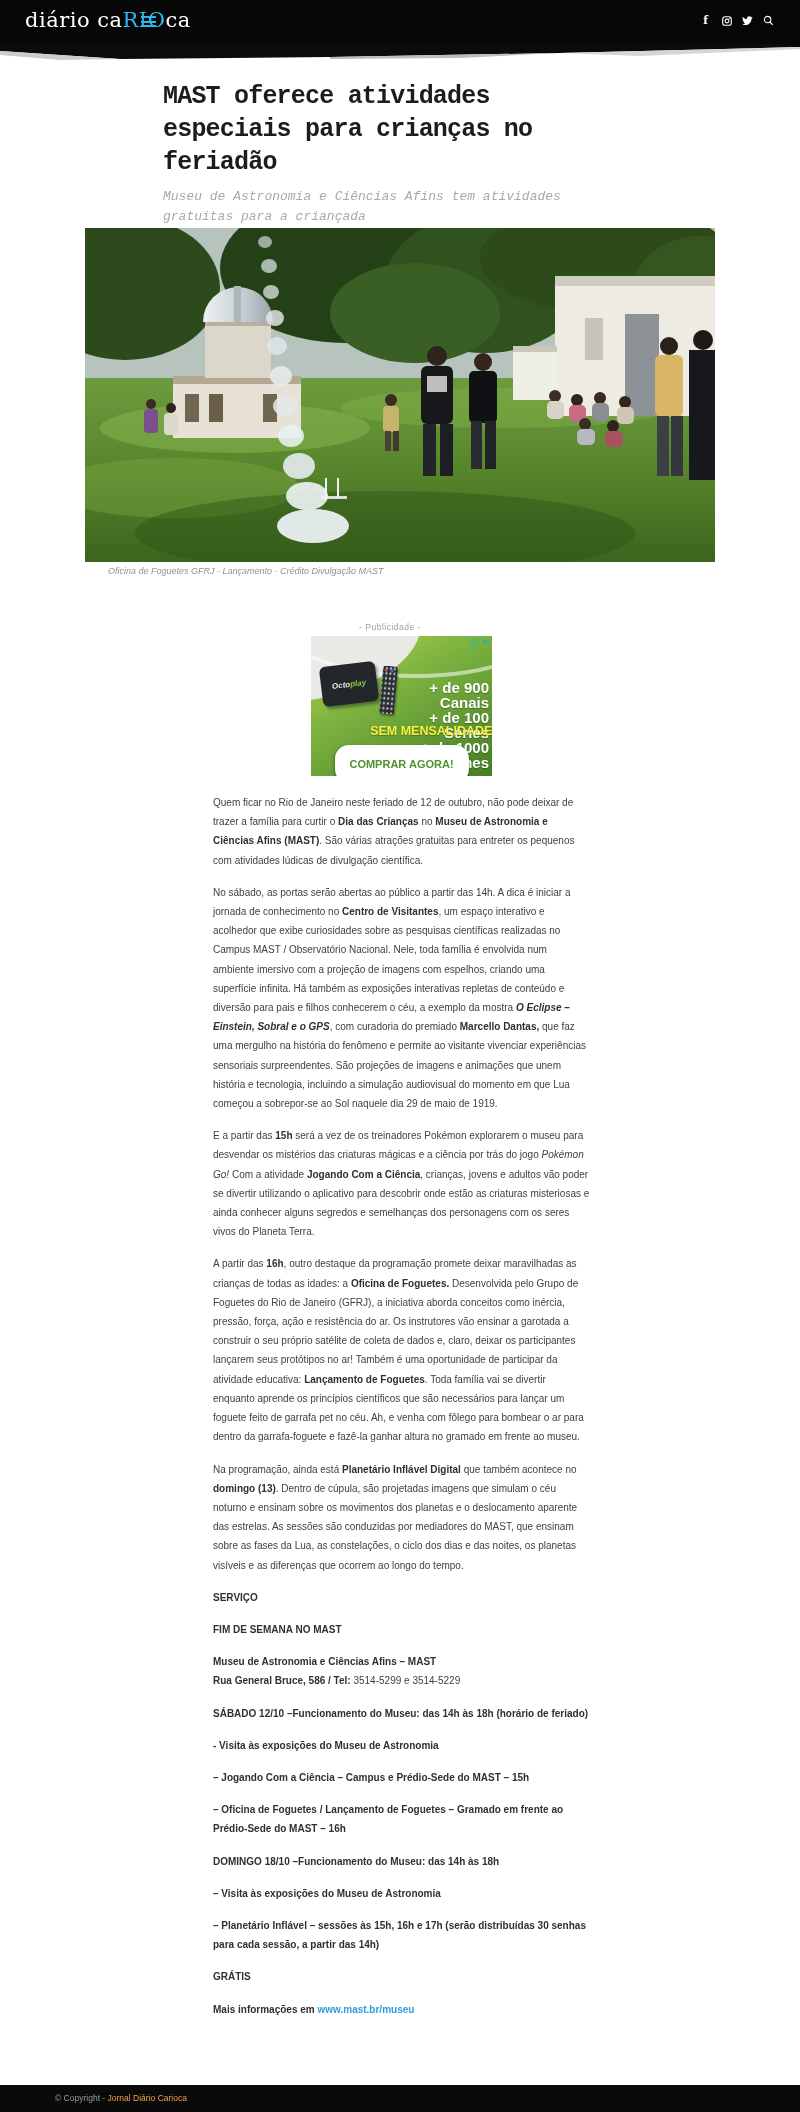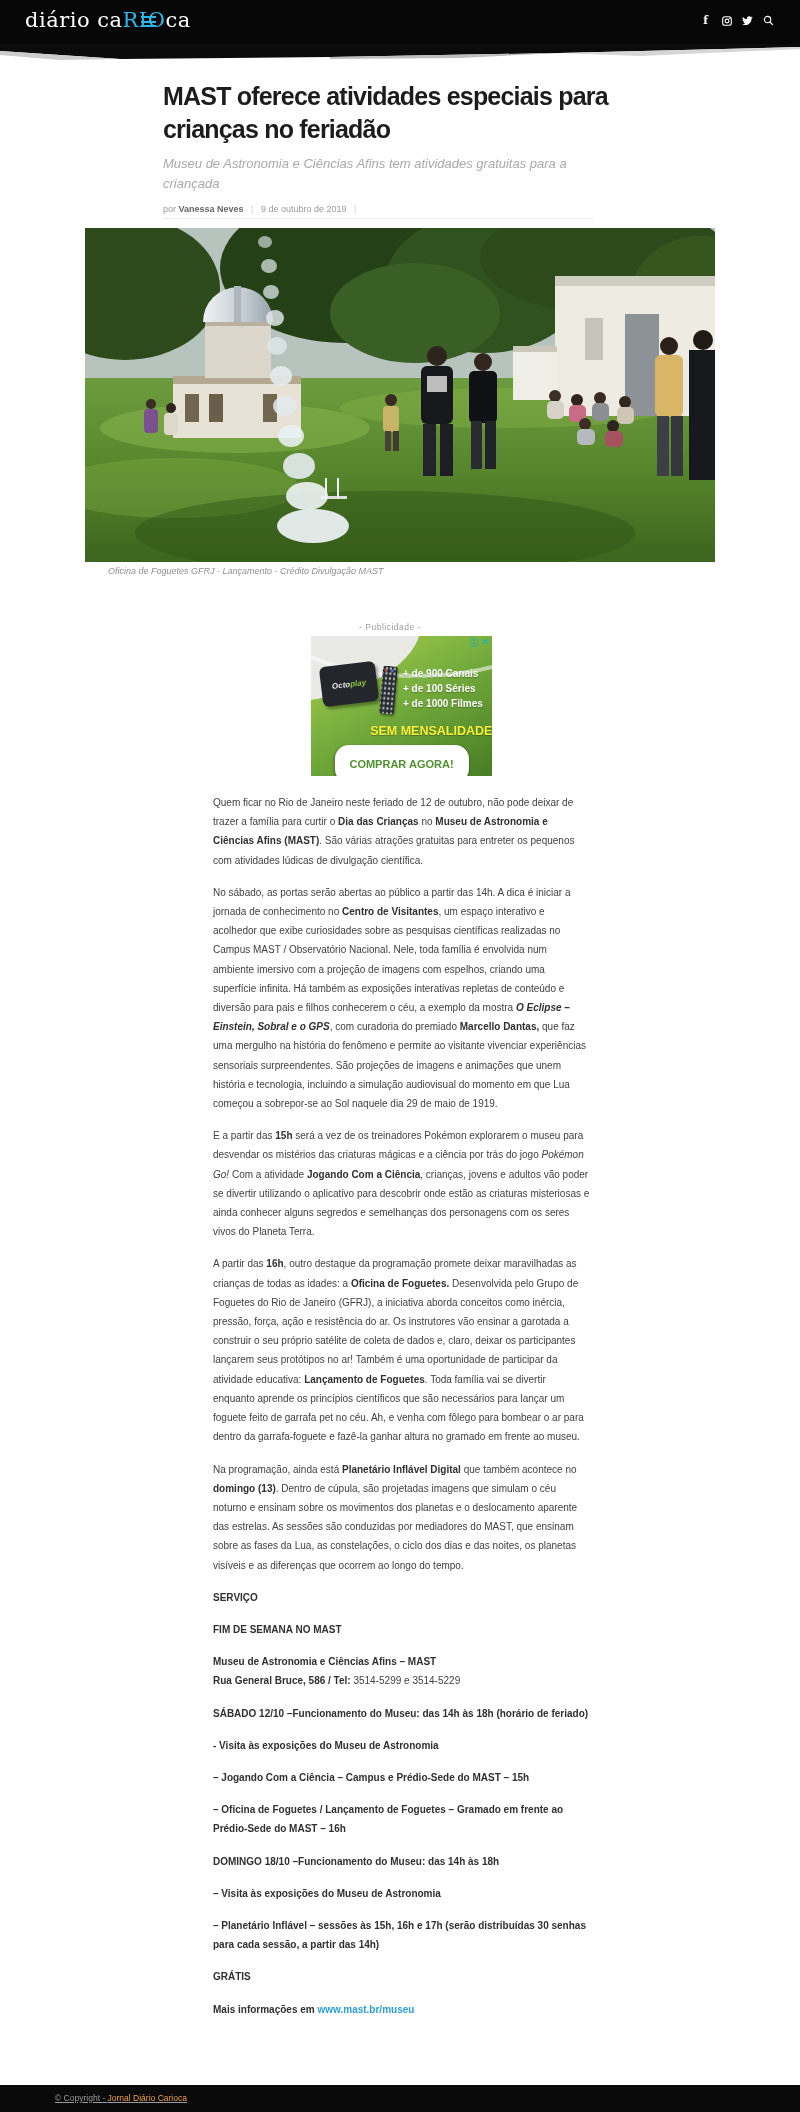--- a/index.html
+++ b/index.html
@@ -15,21 +15,21 @@
 .hamburger { position:absolute; left:141px; top:16px; width:15px; cursor:pointer; }
 .hamburger span { display:block; height:2px; background:#2cb7ea; margin-bottom:2.5px; }
 .social { position:absolute; right:26px; top:15px; display:flex; align-items:center; gap:10px; }
 .sicon { width:11px; height:11px; display:flex; align-items:center; justify-content:center; cursor:pointer; }
 .fb-f { color:#fff; font-family:"DejaVu Serif",serif; font-weight:bold; font-size:11px; line-height:11px; }
 
 
 .tear { position:absolute; left:0; top:44px; width:800px; height:17px; }
 
 
-.title-block { position:absolute; left:163px; top:80px; width:450px; }
+.title-block { position:absolute; left:163px; top:80px; width:450px;font-family:Liberation Mono, monospace; }
 h1.title { font-size:25px; line-height:33px; letter-spacing:-.8px; font-weight:bold; color:#1c1c1c; }
 .subtitle { margin-top:8px; font-size:13px; line-height:20px; color:#a9a9a9; font-style:italic; }
 .byline { margin-top:10px; width:430px; font-size:9px; color:#9a9a9a;
           padding-bottom:4px; border-bottom:1px solid #ececec; }
 .byline .author { color:#666; font-weight:bold; cursor:pointer; }
 .byline .sep { color:#d5d5d5; margin:0 5px; }
 
 
 .photo { position:absolute; left:85px; top:228px; width:630px; height:334px; overflow:hidden; background:#486b2a; }
 .caption { position:absolute; left:108px; top:566px; font-size:9px; font-style:italic; color:#8f8f8f; }
@@ -49,38 +49,38 @@
          border-radius:6px; transform:rotate(-7deg); box-shadow:2px 3px 3px rgba(0,0,0,.35);
          display:flex; align-items:center; justify-content:center; }
 .tvbox .brand { font-size:8px; font-weight:bold; color:#e8e8e8; font-style:italic; }
 .tvbox .brand .bp2 { color:#8cc63f; }
 .remote { position:absolute; left:70px; top:30px; width:15px; height:48px; background:#2a2d33;
           border-radius:3px; transform:rotate(5deg); box-shadow:1px 2px 2px rgba(0,0,0,.35);
           background-image:radial-gradient(#cbd0d4 .8px, transparent 1.1px); background-size:4px 5px;
           background-position:2px 10px; }
 .remote:before { content:""; position:absolute; left:2px; top:3px; width:3px; height:3px; border-radius:50%; background:#d04a3a; }
 .remote:after { content:""; position:absolute; left:8px; top:3px; width:3px; height:3px; border-radius:50%; background:#3a7ad0; }
-.ad-lines { position:absolute; left:92px; top:30px; width:86px; font-size:10px; font-weight:bold;
-            color:#fff; line-height:15px; text-shadow:0 1px 1px rgba(0,0,0,.3); }
+.ad-lines { position:absolute; left:92px; top:44px; width:86px; font-size:15px; font-weight:bold;
+            color:#fff; line-height:15px; text-shadow:0 1px 1px rgba(0,0,0,.3);text-align:right; }
 .ad-highlight { position:absolute; left:0; top:88px; width:100%; text-align:center;
                 color:#f8f03a; font-size:12.5px; font-weight:bold; text-shadow:0 1px 1px rgba(0,0,0,.3);margin-left:36px; }
 .ad-cta { position:absolute; left:50%; top:109px; transform:translateX(-50%); background:#fff;
           color:#4f9130; font-size:11px; font-weight:bold; padding:11px 13px; border-radius:14px;
           border:2px solid #fff; box-shadow:0 1px 3px rgba(0,0,0,.35); white-space:nowrap; cursor:pointer; }
 
 
 .article-body { position:absolute; left:213px; top:793px; width:377px;
                 font-size:10px; line-height:19.2px; color:#414141; }
 .para { margin-bottom:13px; }
 .para b { color:#303030; }
 .para a { color:#2d9fd6; font-weight:bold; text-decoration:none; cursor:pointer; }
 
 
 .footer { position:absolute; left:0; top:2085px; width:800px; height:27px; background:#0a0a0a; }
-.copyright { position:absolute; left:55px; top:0; height:27px; line-height:27px; font-size:8.5px; color:#9a9a9a;text-decoration:underline; }
+.copyright { position:absolute; left:55px; top:0; height:27px; line-height:27px; font-size:8.5px; color:#9a9a9a; }
 .copyright .brand { color:#f0a24a; cursor:pointer; }
 .flinks { position:absolute; left:358px; top:0; height:27px; display:flex; align-items:flex-start; gap:0;margin-top:40px; }
 .flink { font-size:8.5px; color:#e6e6e6; cursor:pointer; white-space:nowrap; }
 </style>
 </head>
 <body>
 
 <div class="page">
 
   <header class="topbar">

